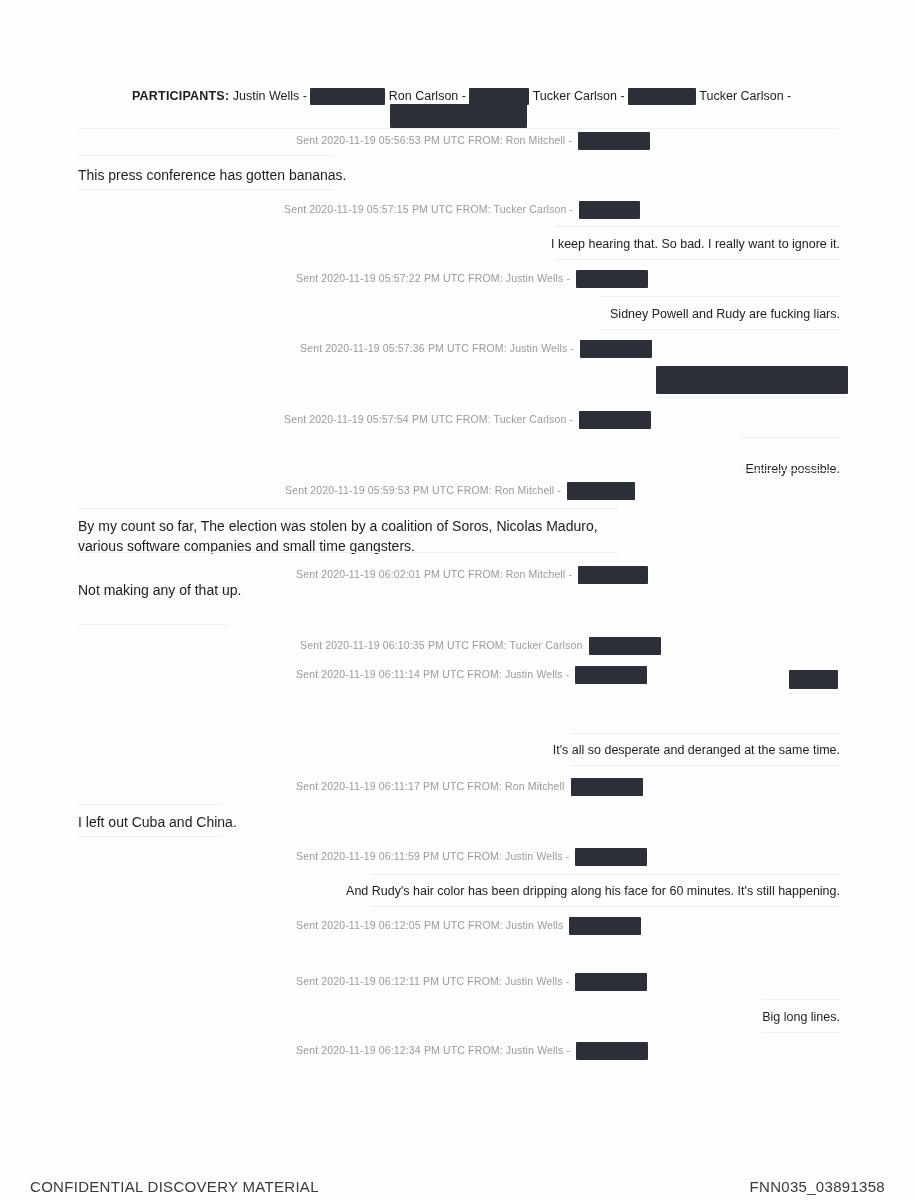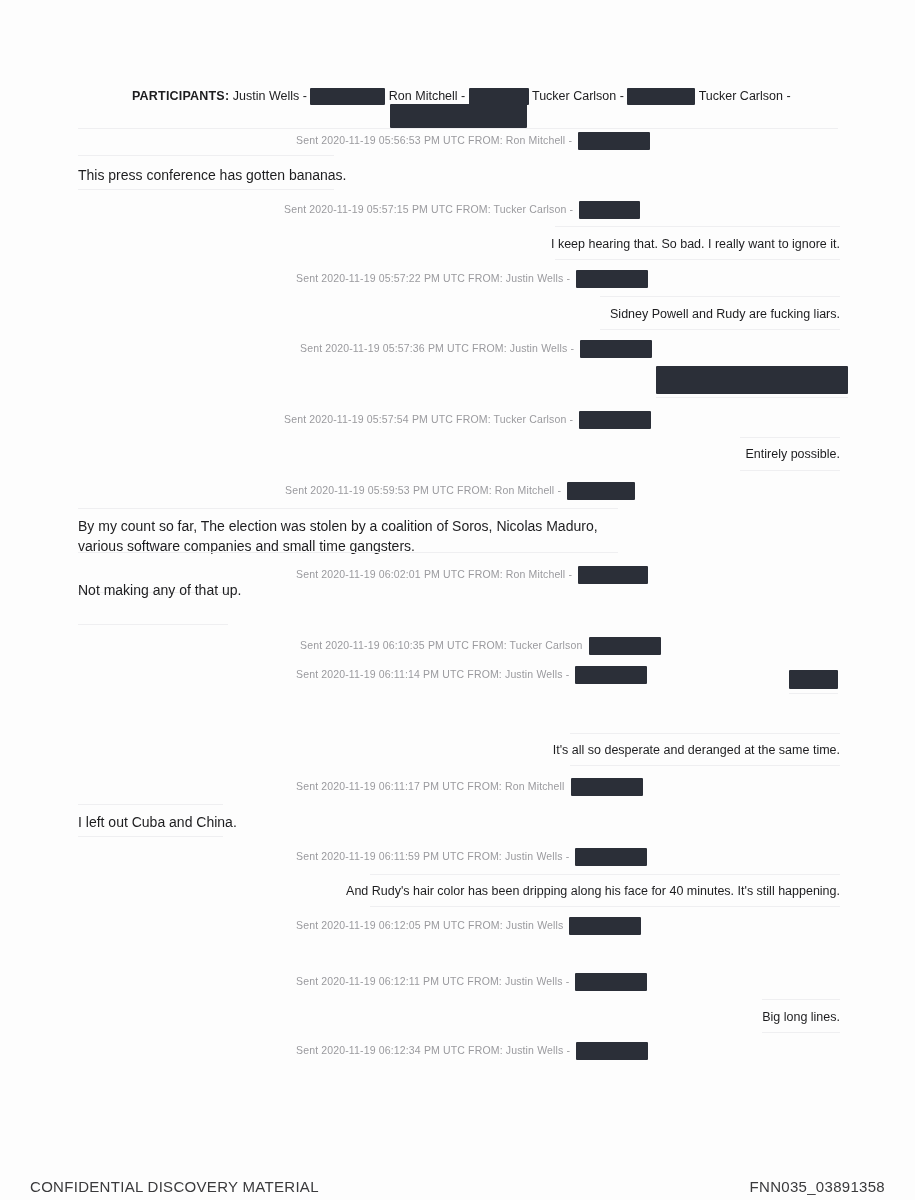--- a/index.html
+++ b/index.html
@@ -101,21 +101,21 @@
 </style>
 </head>
 <body>
 
 <div class="page">
 
   <div class="participants">
     <span class="plabel">PARTICIPANTS:</span>
     <span class="pname">Justin Wells -</span>
     <span class="redact" style="width:75px;height:17px;"></span>
-    <span class="pname">Ron Mitchell -</span>
+    <span class="pname">Ron Carlson -</span>
     <span class="redact" style="width:60px;height:17px;"></span>
     <span class="pname">Tucker Carlson -</span>
     <span class="redact" style="width:68px;height:17px;"></span>
     <span class="pname">Tucker Carlson -</span>
   </div>
 
   <div class="redact-abs" style="left:390px;top:104px;width:137px;height:24px;"></div>
 
   <div class="sep" style="left:78px;top:128px;width:760px;"></div>
   <div class="msg-meta" style="left:296px;top:132px;">
@@ -147,21 +147,21 @@
     <span class="redact" style="width:72px;height:18px;margin-left:3px;"></span>
   </div>
   <div class="redact-abs" style="left:656px;top:366px;width:192px;height:28px;"></div>
   <div class="sep" style="left:656px;top:397px;width:192px;"></div>
 
   <div class="msg-meta" style="left:284px;top:411px;">
     <span>Sent 2020-11-19 05:57:54 PM UTC FROM: Tucker Carlson -</span>
     <span class="redact" style="width:72px;height:18px;margin-left:3px;"></span>
   </div>
   <div class="sep" style="left:740px;top:437px;width:100px;"></div>
-  <div class="msg-body-right" style="top:446px;width:600px;">Entirely possible.</div>
+  <div class="msg-body-right" style="top:461px;width:600px;">Entirely possible.</div>
   <div class="sep" style="left:740px;top:470px;width:100px;"></div>
 
   <div class="msg-meta" style="left:285px;top:482px;">
     <span>Sent 2020-11-19 05:59:53 PM UTC FROM: Ron Mitchell -</span>
     <span class="redact" style="width:68px;height:18px;margin-left:3px;"></span>
   </div>
   <div class="sep" style="left:78px;top:508px;width:540px;"></div>
   <div class="msg-body-left" style="top:517px;width:540px;">By my count so far, The election was stolen by a coalition of Soros, Nicolas Maduro, various software companies and small time gangsters.</div>
   <div class="sep" style="left:78px;top:552px;width:540px;"></div>
 
@@ -194,21 +194,21 @@
   </div>
   <div class="sep" style="left:78px;top:804px;width:145px;"></div>
   <div class="msg-body-left" style="top:813px;width:500px;">I left out Cuba and China.</div>
   <div class="sep" style="left:78px;top:836px;width:145px;"></div>
 
   <div class="msg-meta" style="left:296px;top:848px;">
     <span>Sent 2020-11-19 06:11:59 PM UTC FROM: Justin Wells -</span>
     <span class="redact" style="width:72px;height:18px;margin-left:3px;"></span>
   </div>
   <div class="sep" style="left:370px;top:874px;width:470px;"></div>
-  <div class="msg-body-right" style="top:883px;width:620px;">And Rudy's hair color has been dripping along his face for 40 minutes. It's still happening.</div>
+  <div class="msg-body-right" style="top:883px;width:620px;">And Rudy's hair color has been dripping along his face for 60 minutes. It's still happening.</div>
   <div class="sep" style="left:370px;top:906px;width:470px;"></div>
 
   <div class="msg-meta" style="left:296px;top:917px;">
     <span>Sent 2020-11-19 06:12:05 PM UTC FROM: Justin Wells</span>
     <span class="redact" style="width:72px;height:18px;margin-left:3px;"></span>
   </div>
 
   <div class="msg-meta" style="left:296px;top:973px;">
     <span>Sent 2020-11-19 06:12:11 PM UTC FROM: Justin Wells -</span>
     <span class="redact" style="width:72px;height:18px;margin-left:3px;"></span>

